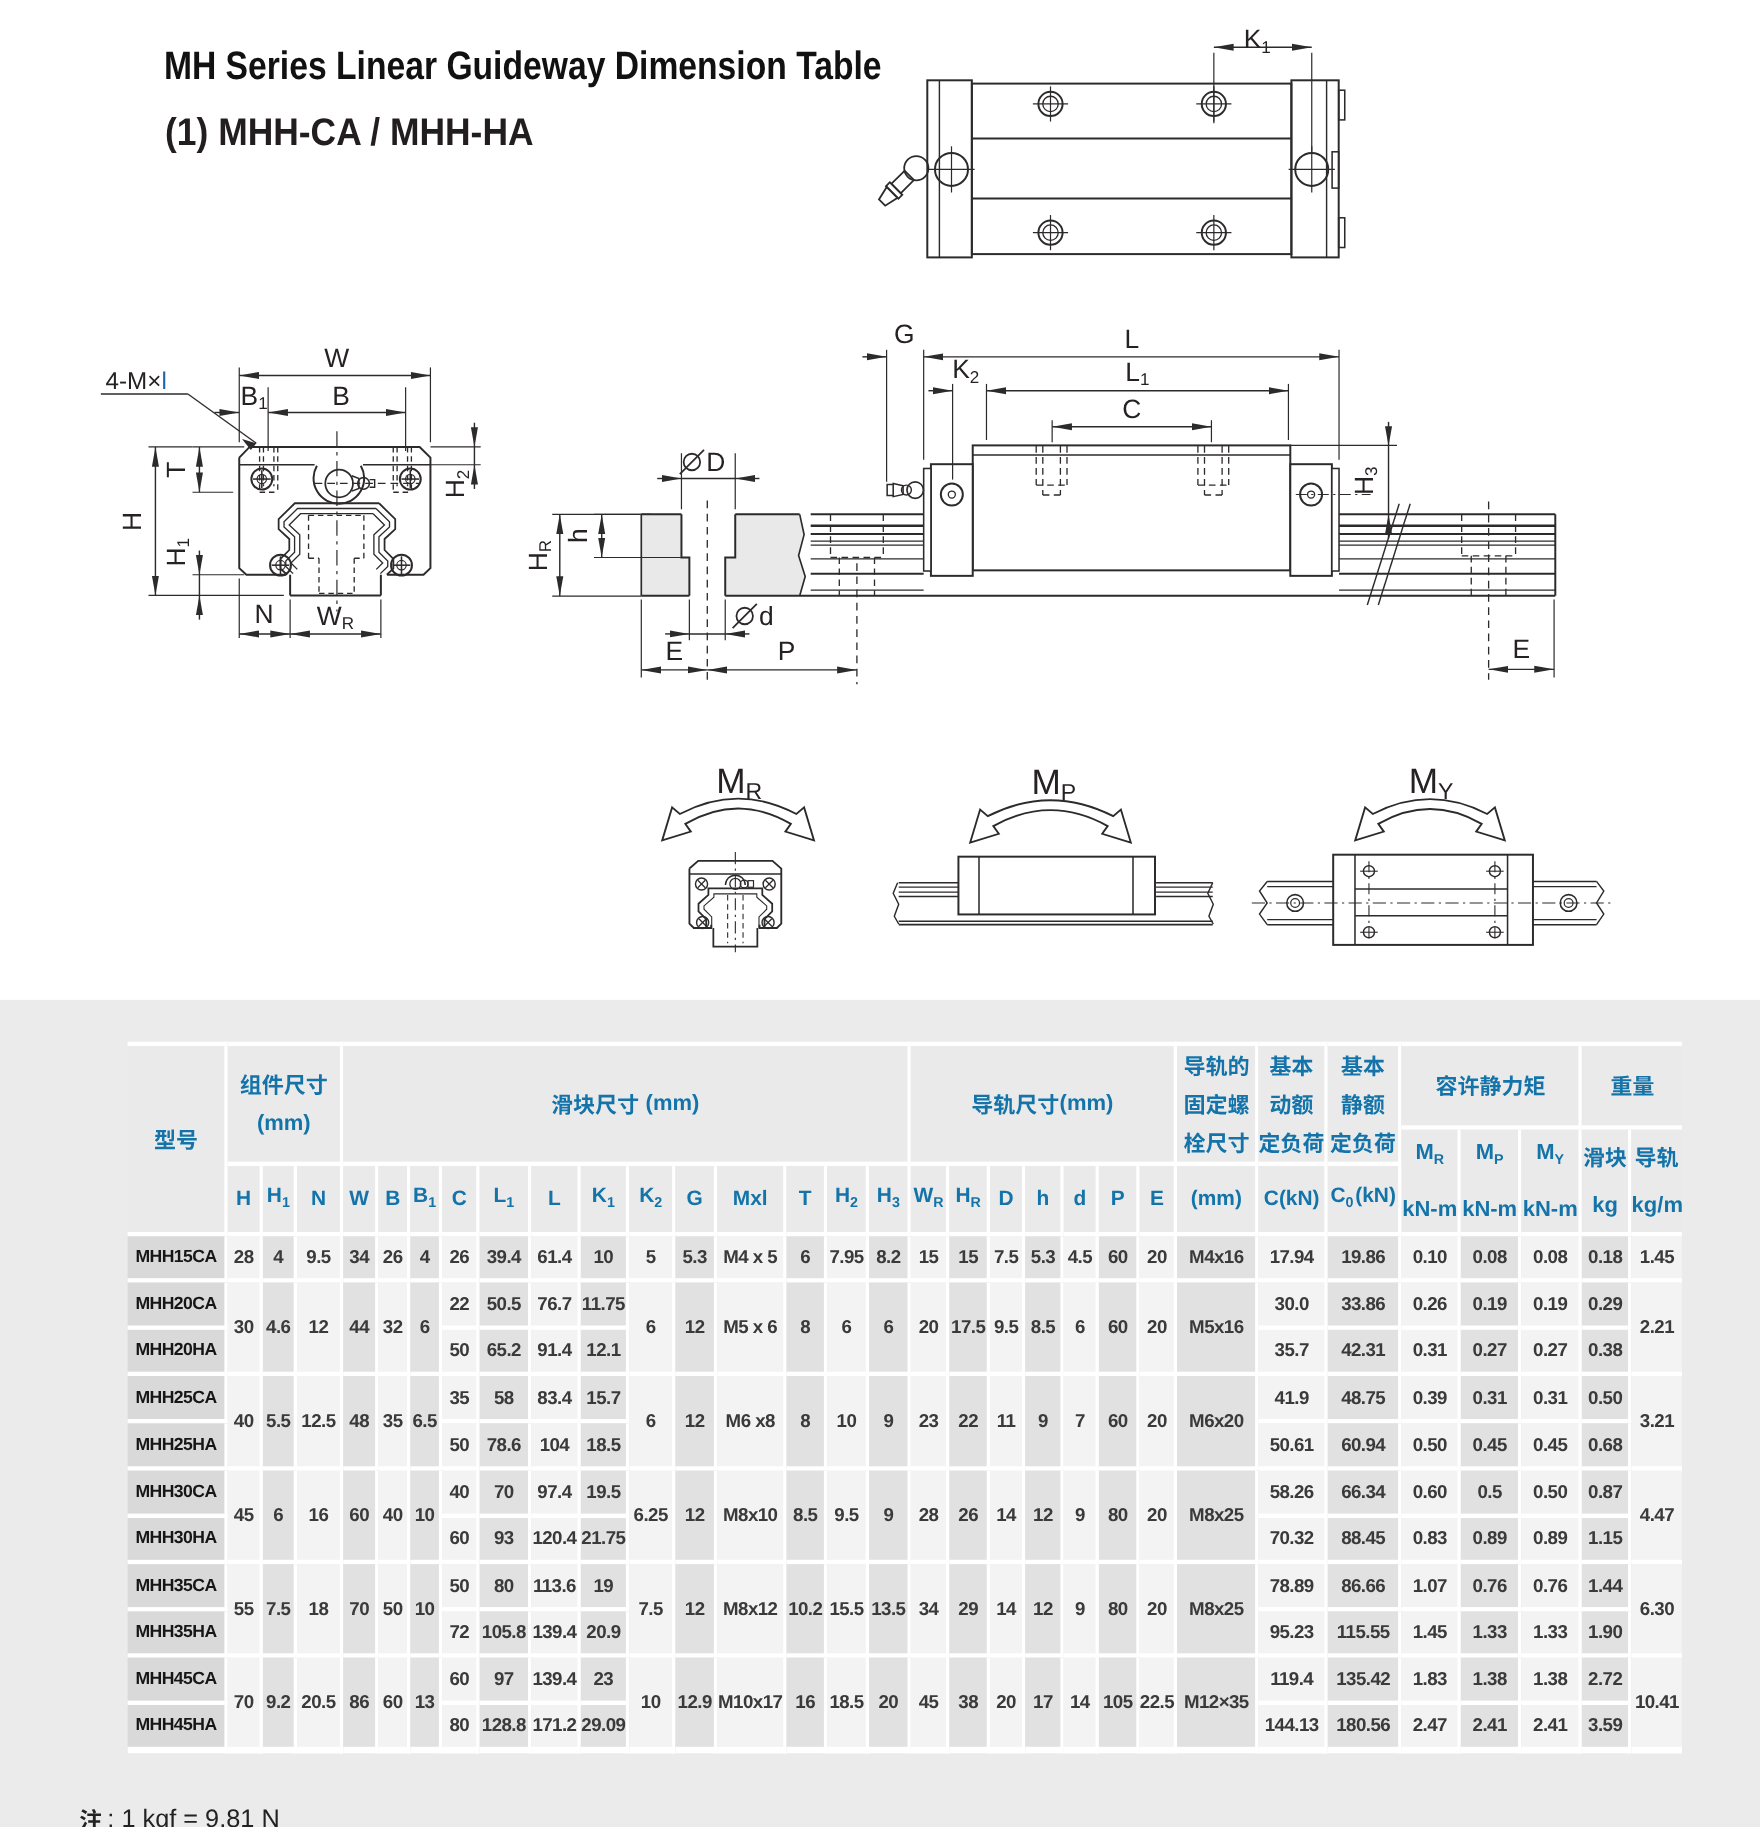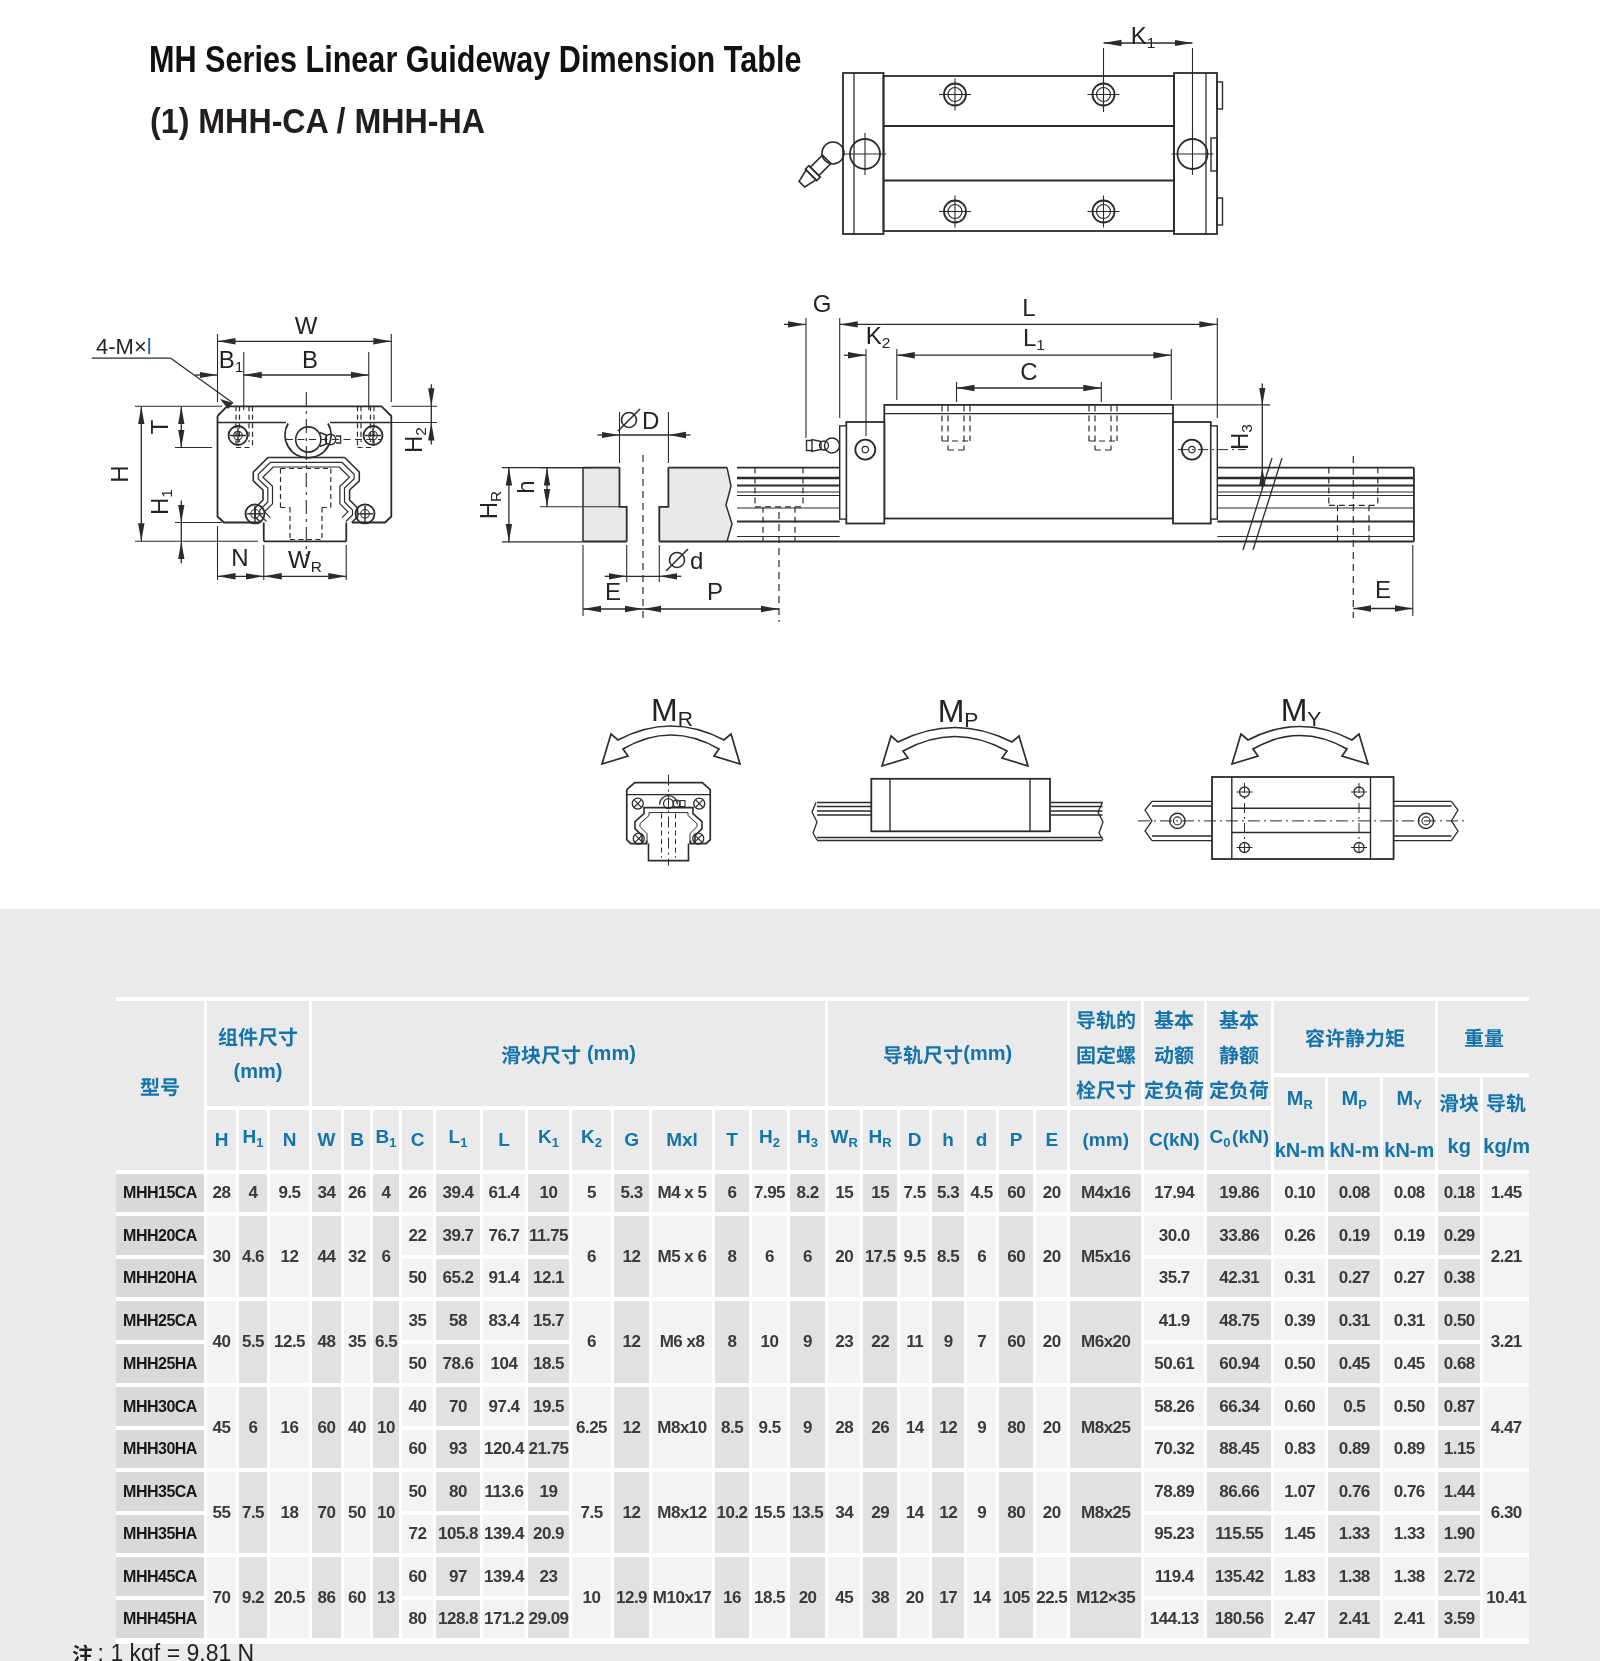--- a/index.html
+++ b/index.html
@@ -1,19 +1,19 @@
 <!DOCTYPE html>
 <html><head><meta charset="utf-8"><style>
 * { margin:0; padding:0; box-sizing:border-box; }
 body { width:1600px; height:1661px; background:#fff; font-family:"Liberation Sans", sans-serif; position:relative; overflow:hidden; }
 .title { position:absolute; left:149px; top:39px; font-size:36px; font-weight:bold; color:#111; transform:scaleX(0.85); transform-origin:left top; white-space:nowrap; }
 .subtitle { position:absolute; left:150px; top:101px; font-size:35px; font-weight:bold; color:#221d1e; transform:scaleX(0.92); transform-origin:left top; white-space:nowrap; }
 .draw { position:absolute; left:0; top:0; }
 .panel { position:absolute; left:0; top:909px; width:1600px; height:752px; background:#ebebeb; }
-table.dt { position:absolute; left:72px; top:997px; border-collapse:separate; border-spacing:0; table-layout:fixed; width:1413px;padding-left:44px; }
+table.dt { position:absolute; left:72px; top:947px; border-collapse:separate; border-spacing:0; table-layout:fixed; width:1413px;padding-left:44px; }
 table.dt td { border-right:3px solid #fff; border-bottom:4px solid #fff; text-align:center; vertical-align:middle; padding:0; }
 table.dt td.hc { background:#eaeaea; color:#1474a9; font-weight:bold; font-size:20px; line-height:35px; letter-spacing:0; }
 tr.hr1 { height:80px; }
 tr.hr2 { height:33px; }
 tr.hr3 { height:64px; }
 table.dt tr.hr3 td.hc { font-size:19px; line-height:22px; }
 td.hc sub { font-size:13px; vertical-align:-4px; }
 .tw { line-height:24px; } .tw2 { line-height:24px; margin-top:21px; }
 table.dt td.cl { background:#f3f3f3; } table.dt td.cd { background:#e1e1e1; } table.dt td.cm { background:#d9d9d9; }
 table.dt td { font-size:17px; font-weight:bold; color:#3a3a3a; letter-spacing:-0.5px; }
@@ -570,21 +570,21 @@
 </tr>
 <tr style="height:43px">
 <td class="cm md">MHH20CA</td>
 <td class="cl" rowspan="2">30</td>
 <td class="cd" rowspan="2">4.6</td>
 <td class="cl" rowspan="2">12</td>
 <td class="cd" rowspan="2">44</td>
 <td class="cl" rowspan="2">32</td>
 <td class="cd" rowspan="2">6</td>
 <td class="cl">22</td>
-<td class="cd">39.7</td>
+<td class="cd">50.5</td>
 <td class="cl">76.7</td>
 <td class="cd">11.75</td>
 <td class="cl" rowspan="2">6</td>
 <td class="cd" rowspan="2">12</td>
 <td class="cl" rowspan="2">M5 x 6</td>
 <td class="cd" rowspan="2">8</td>
 <td class="cl" rowspan="2">6</td>
 <td class="cd" rowspan="2">6</td>
 <td class="cl" rowspan="2">20</td>
 <td class="cd" rowspan="2">17.5</td>

